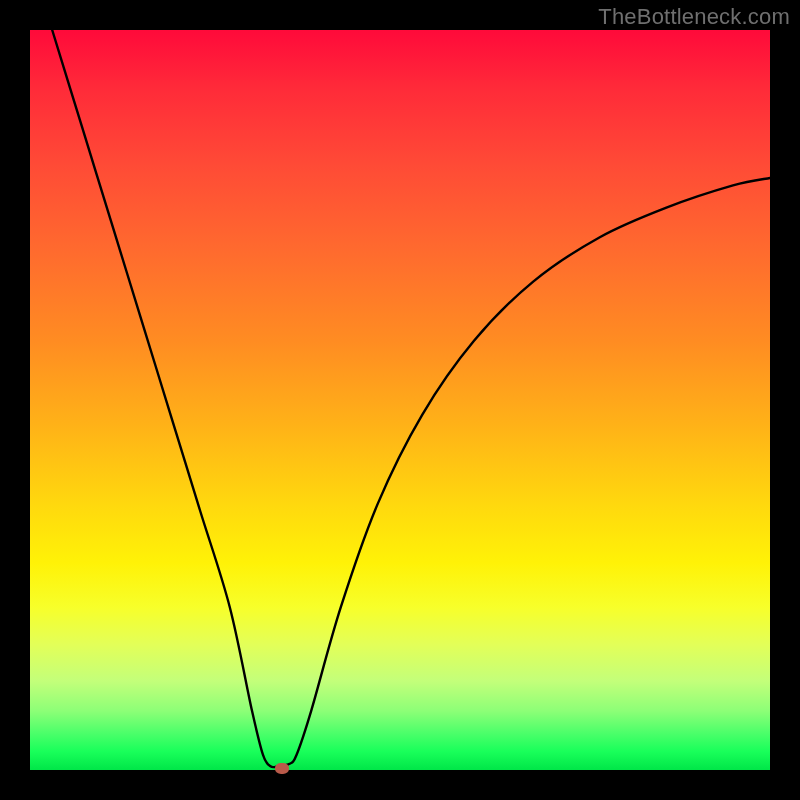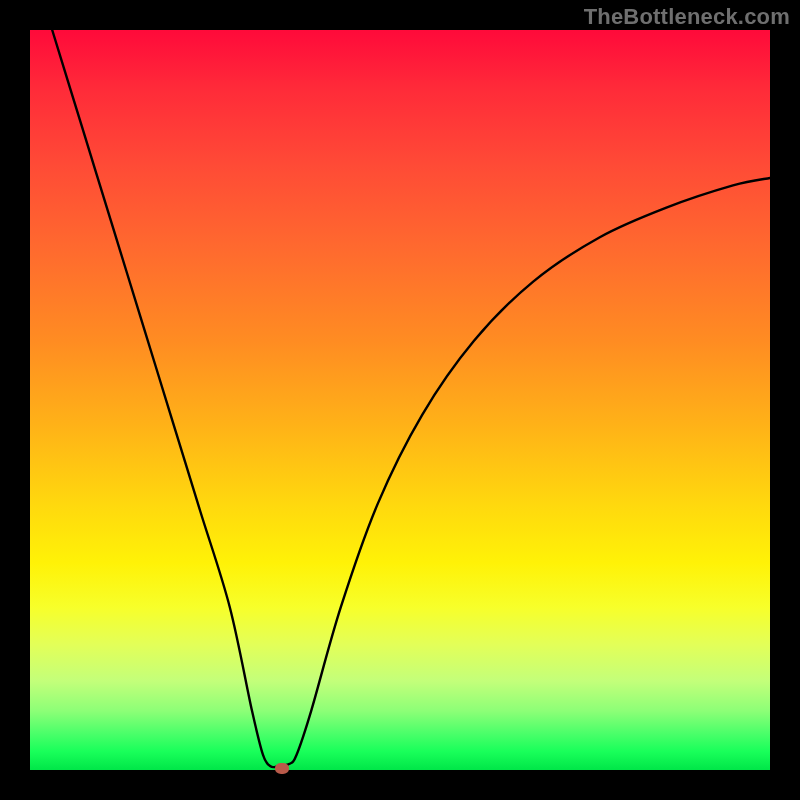--- a/index.html
+++ b/index.html
@@ -11,21 +11,21 @@
     background: #000;
   }
   .watermark {
     position: absolute;
     top: 4px;
     right: 10px;
     font-family: Arial, Helvetica, sans-serif;
     font-size: 22px;
     color: #6f6f6f;
     letter-spacing: 0.2px;
-    font-weight: 700;
+    font-weight: 400;
   }
   .plot {
     position: absolute;
     left: 30px;
     top: 30px;
     width: 740px;
     height: 740px;
     
     background: linear-gradient(to bottom,
       #ff0a3a 0%,

